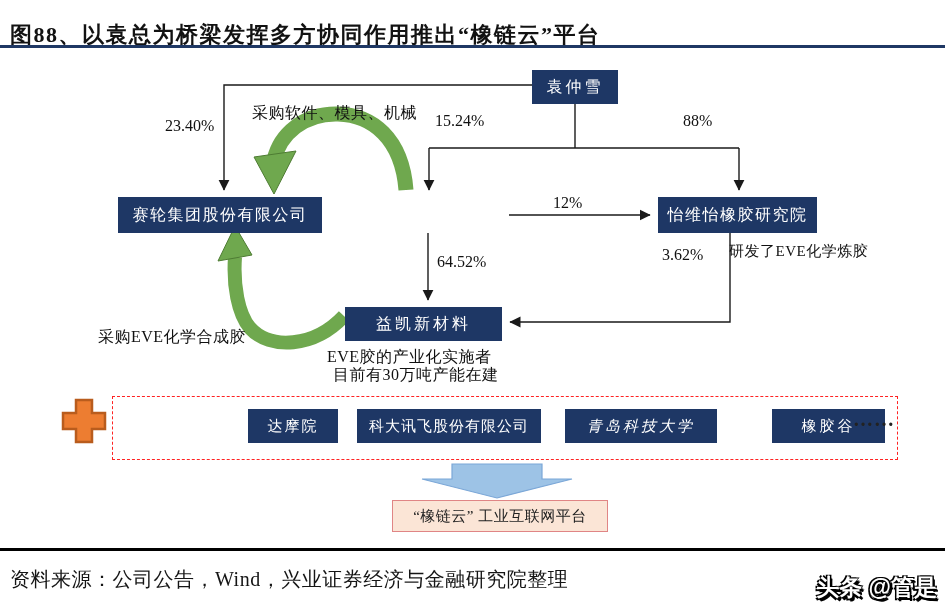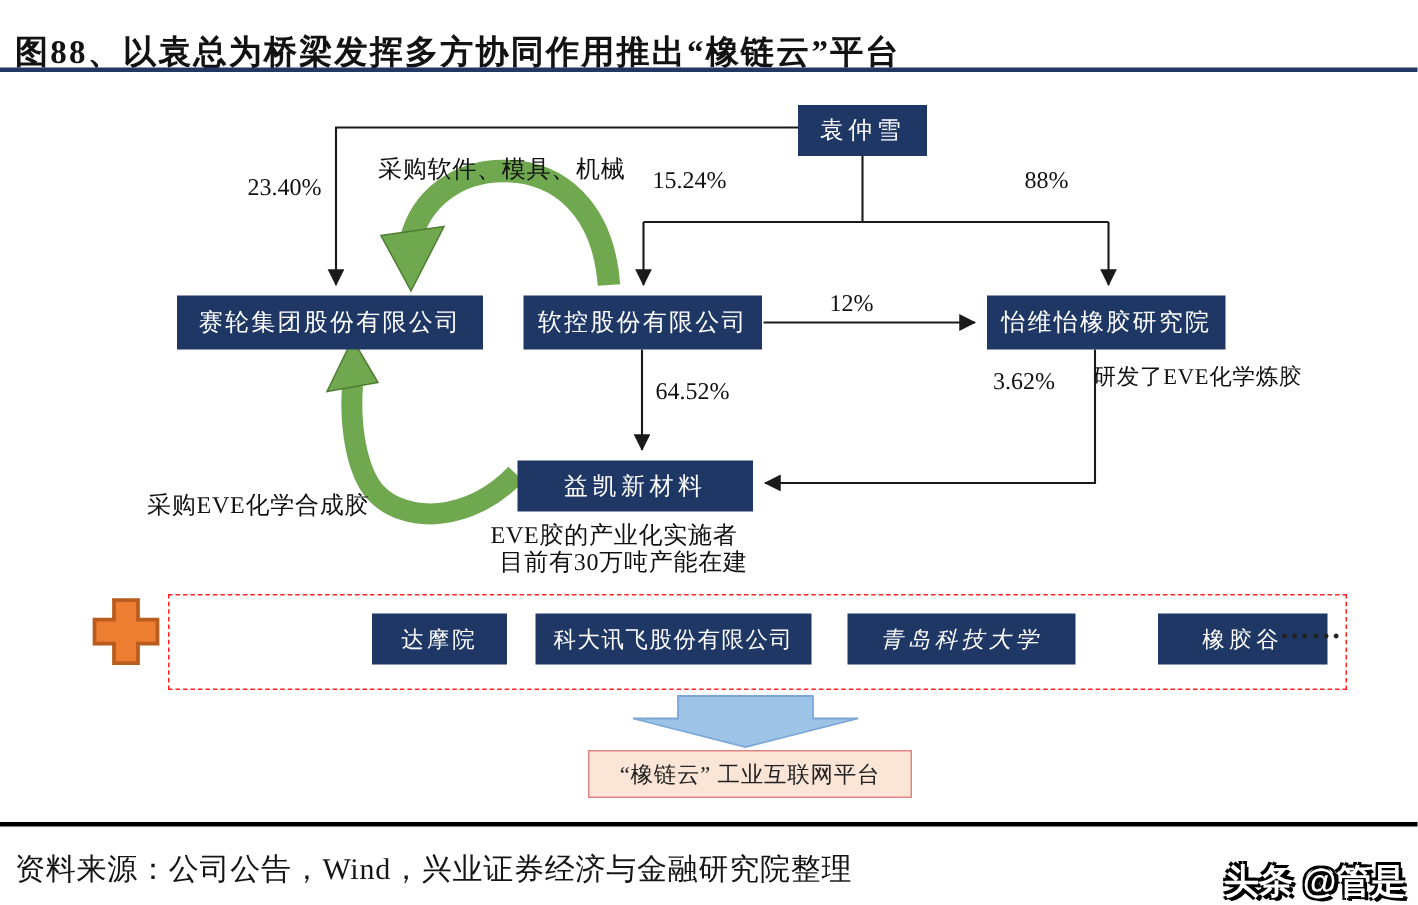--- a/index.html
+++ b/index.html
@@ -111,21 +111,20 @@
       <polygon class="ghead" points="218,261 252,255 235,226"></polygon>
     </g>
 
     <path class="plus" d="M76 400 h16 v13 h13 v16 h-13 v13 h-16 v-13 h-13 v-16 h13 z"></path>
 
     <polygon class="bluearrow" points="452,464 542,464 542,479 572,479 497,498 422,479 452,479"></polygon>
   </svg>
 
   <div class="node" style="left:532px; top:70px; width:86px; height:34px; letter-spacing:3px;">袁仲雪</div>
   <div class="node" style="left:118px; top:197px; width:204px; height:36px;">赛轮集团股份有限公司</div>
-  <div class="node" style="left:349px; top:197px; width:159px; height:36px;">软控股份有限公司</div>
   <div class="node" style="left:658px; top:197px; width:159px; height:36px;">怡维怡橡胶研究院</div>
   <div class="node" style="left:345px; top:307px; width:157px; height:34px; letter-spacing:3px;">益凯新材料</div>
 
   <div class="pct" style="left:165px; top:117px;">23.40%</div>
   <div class="pct" style="left:435px; top:112px;">15.24%</div>
   <div class="pct" style="left:683px; top:112px;">88%</div>
   <div class="pct" style="left:553px; top:194px;">12%</div>
   <div class="pct" style="left:437px; top:253px;">64.52%</div>
   <div class="pct" style="left:662px; top:246px;">3.62%</div>
 

